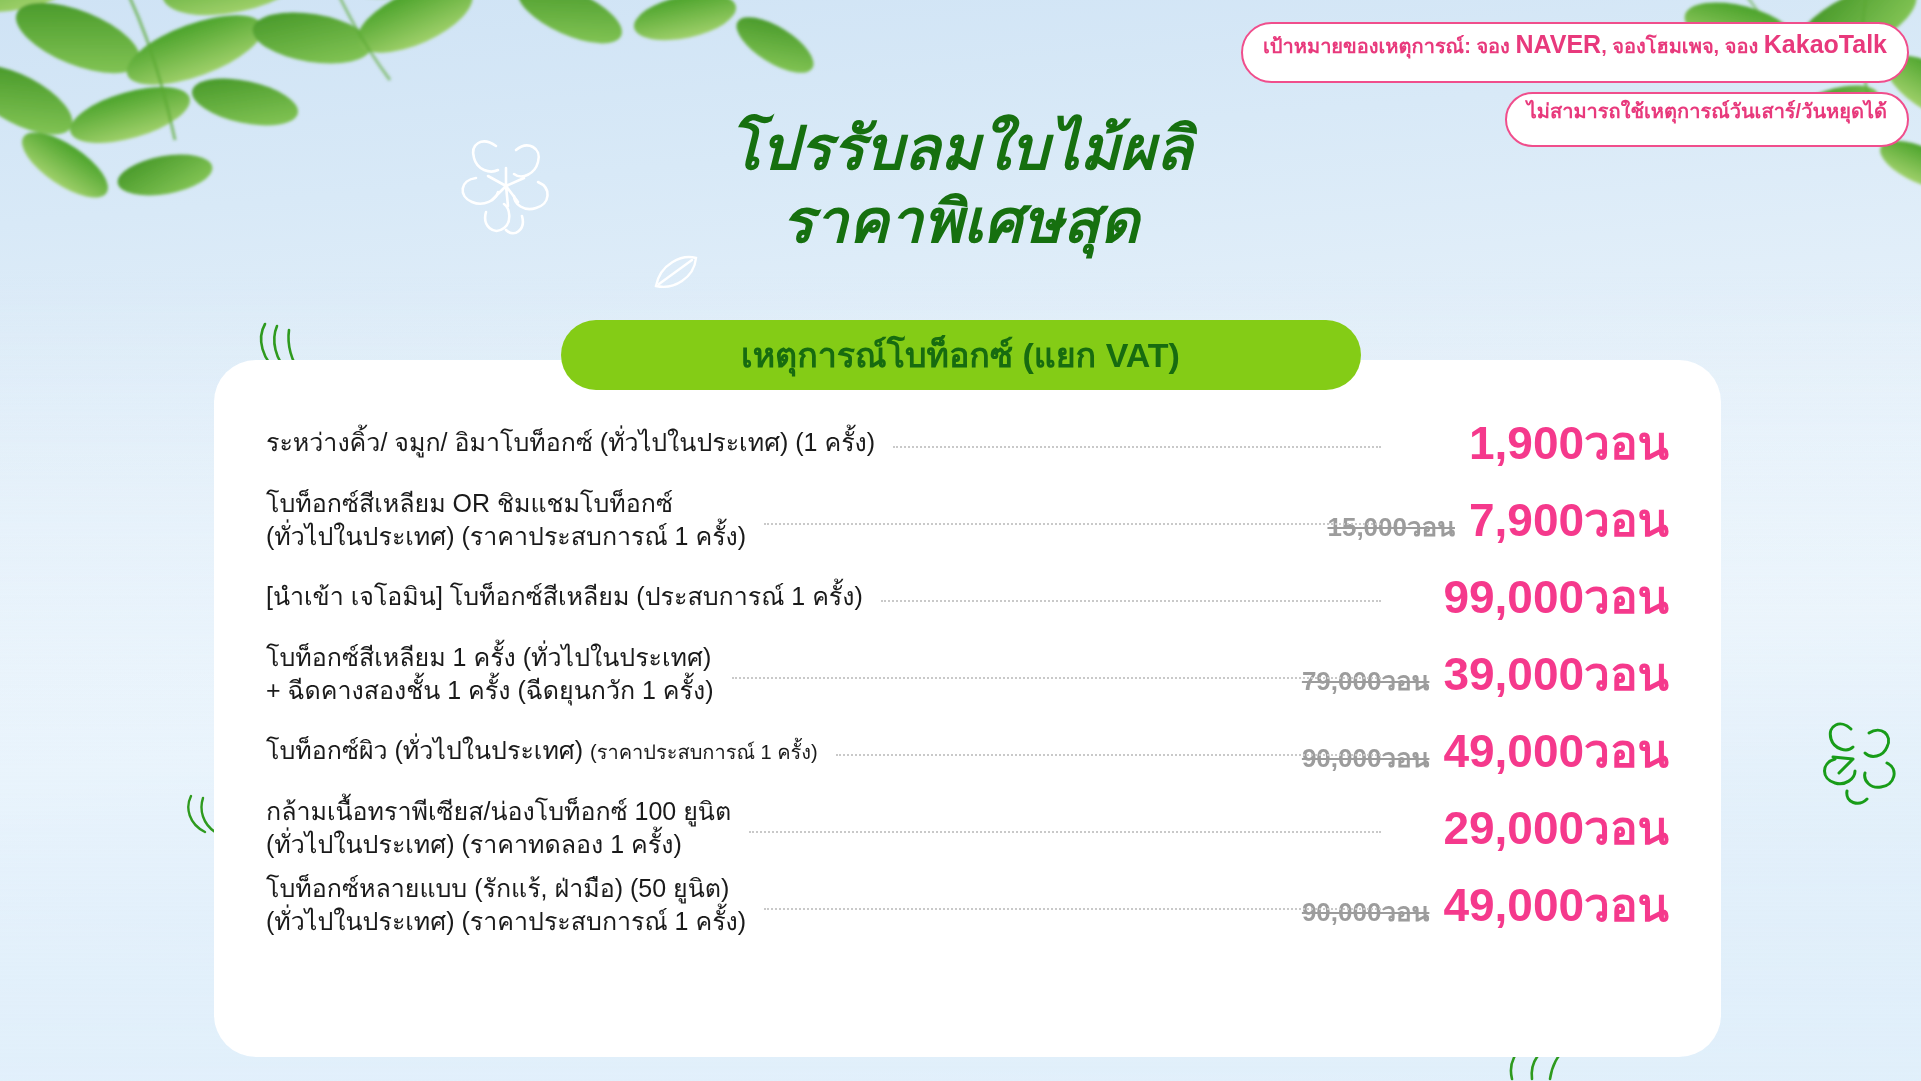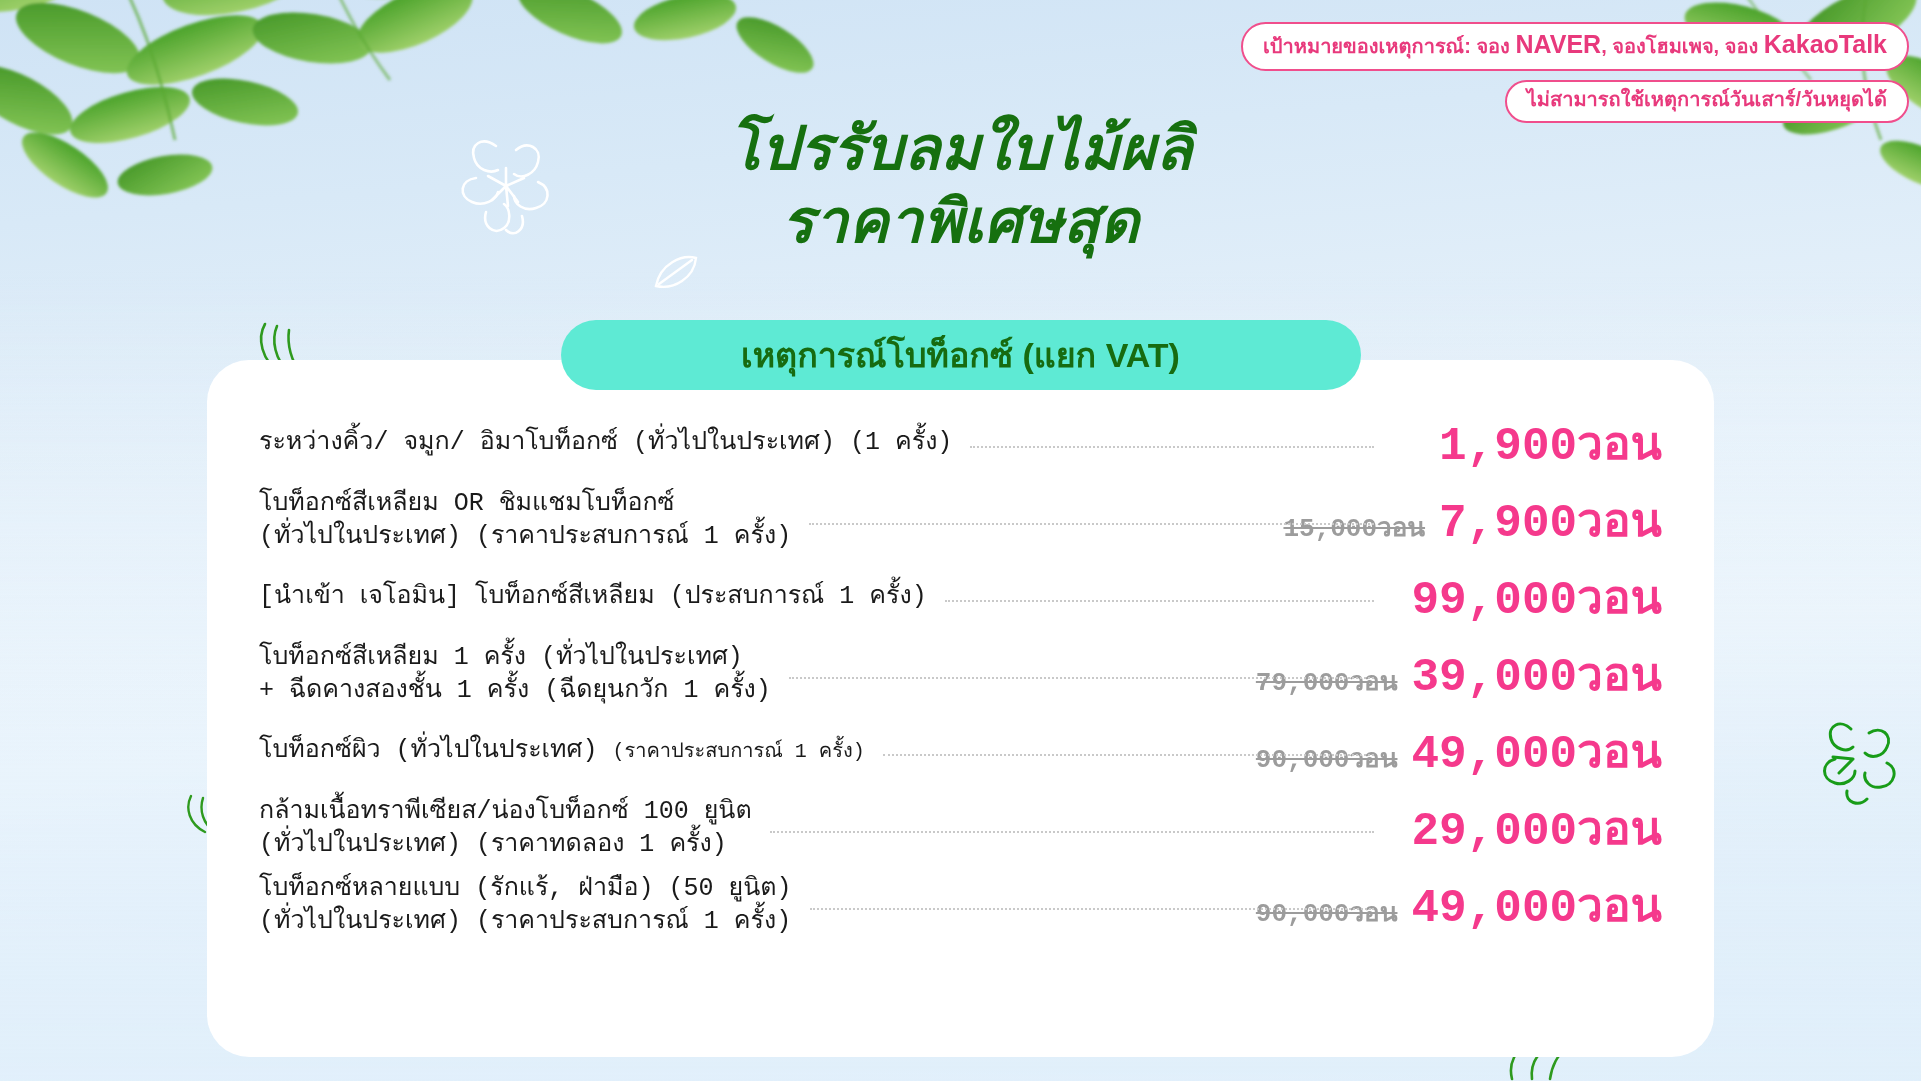--- a/index.html
+++ b/index.html
@@ -25,21 +25,21 @@
   
   .badges { position:absolute; right:12px; top:22px; text-align:right; z-index:7; }
   .badge {
     display:inline-block;
     background:#ffffff;
     border:2px solid #f04e8c;
     border-radius:34px;
     color:#e8397c;
     font-size:20px;
     font-weight:700;
-    padding:5px 20px 9px;
+    padding:5px 20px 21px;
     margin-bottom:9px;
     white-space:nowrap;
     line-height:1.25;
   }
   .badge .big { font-size:25px; }
 
   
   .headline {
     position:absolute; left:0; right:0; top:112px;
     text-align:center; z-index:6;
@@ -60,37 +60,36 @@
   #doodle-leaf-green-s { left:185px; top:790px; }
   #doodle-flower-green { right:18px; top:715px; }
   #doodle-sprout-green { right:355px; bottom:-6px; }
 
   
   .section-pill {
     position:absolute; z-index:6;
     left:50%; transform:translateX(-50%);
     top:320px;
     width:800px; height:70px;
-    background:#5eead4;
+    background:#84cc16;
     border-radius:36px;
     display:flex; align-items:center; justify-content:center;
     color:#176b10;
     font-size:34px;
     font-weight:700;
   }
 
   
   .card {
     position:absolute; z-index:5;
-    left:207px; top:360px;
+    left:214px; top:360px;
     width:1507px; height:697px;
     background:#ffffff;
     border-radius:42px;
     padding:44px 52px 10px 52px;
-    font-family:Liberation Mono, monospace;
   }
 
   .rows { display:flex; flex-direction:column; }
 
   .row {
     display:flex; align-items:center;
     min-height:62px;
     padding:2px 0;
   }
 

